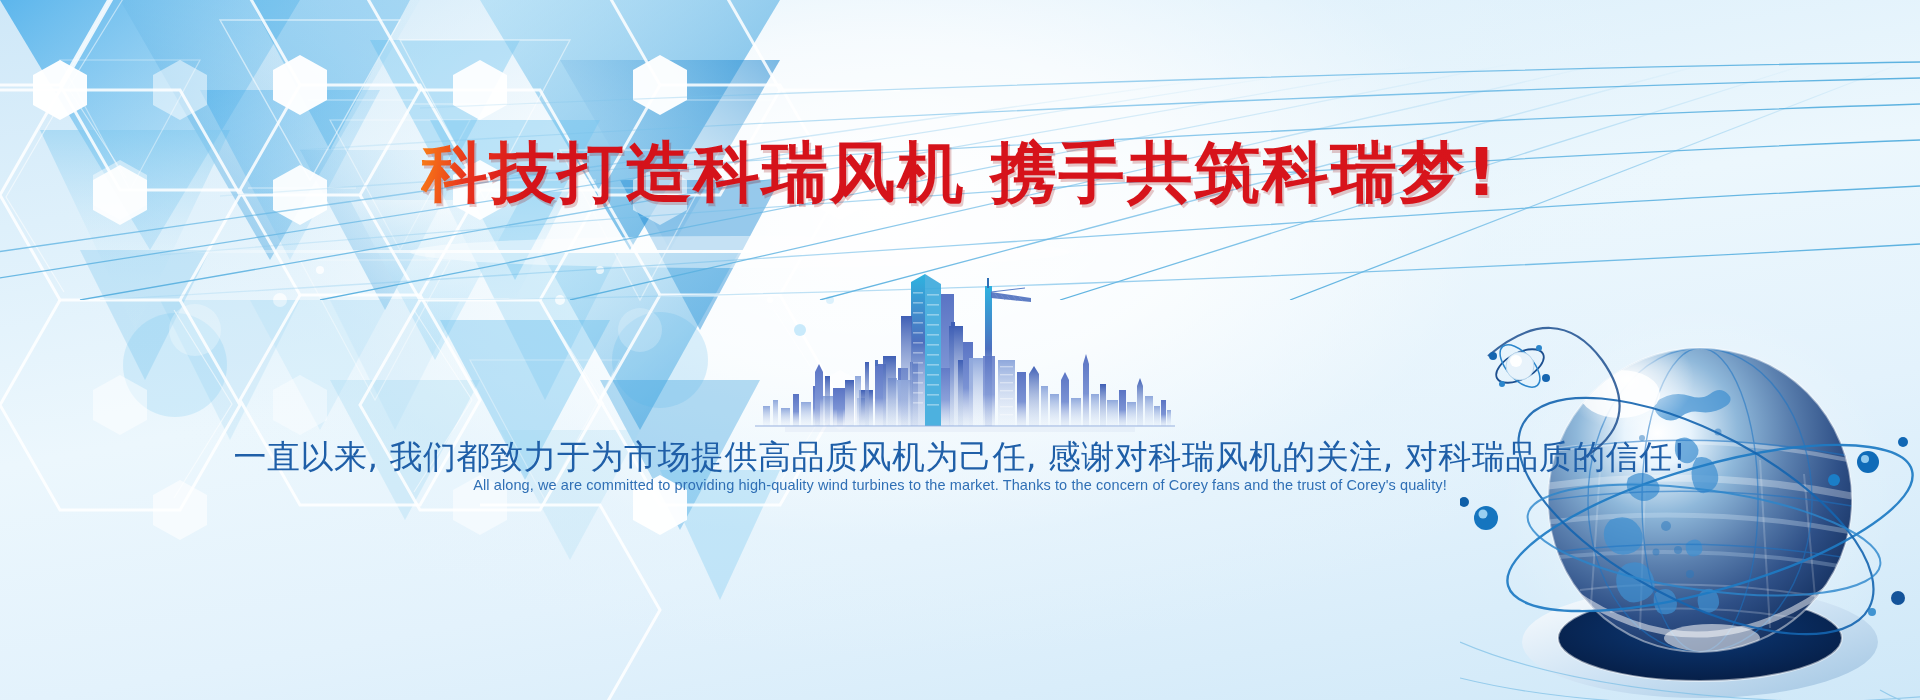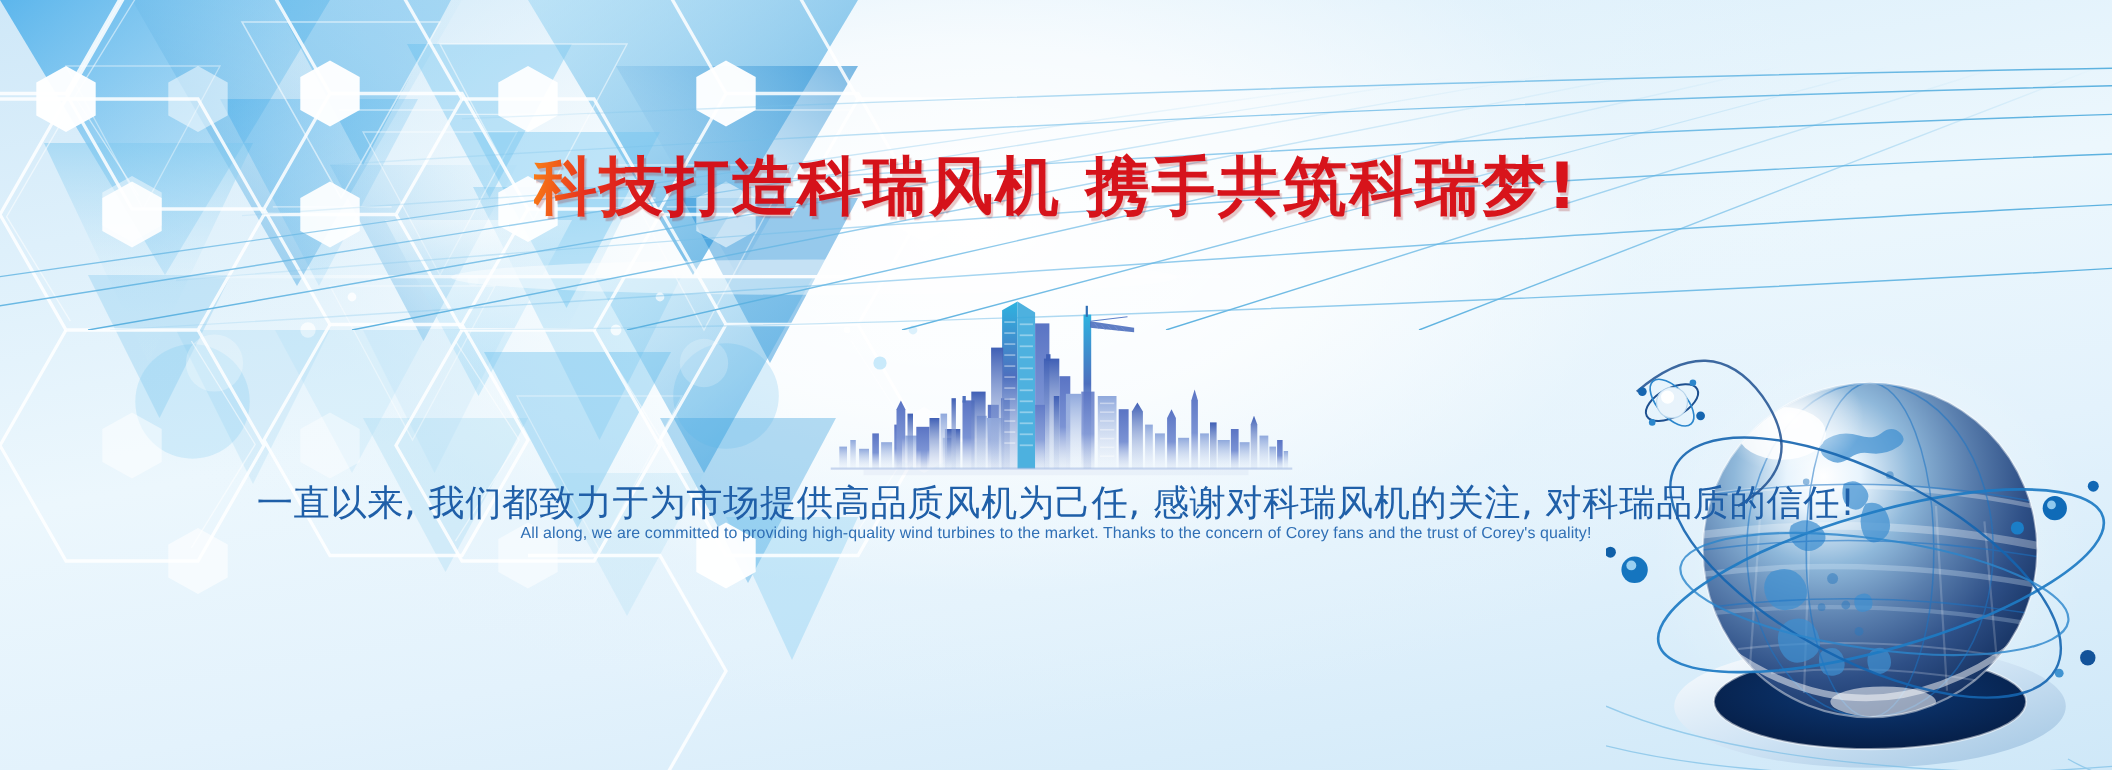--- a/index.html
+++ b/index.html
@@ -26,21 +26,21 @@
   #floorgrid{left:0;bottom:0;width:1920px;height:300px;}
   #glow-streak{left:120px;top:210px;width:1060px;height:90px;}
 
   
   #headline{
     position:absolute;
     left:0;right:0;
     top:140px;
     text-align:center;
     font-family:"DejaVu Sans","Liberation Sans",sans-serif;
-    font-size:58px;
+    font-size:66px;
     font-weight:bold;
     letter-spacing:2px;
     line-height:1;
     color:#d81515;
     white-space:nowrap;
     z-index:6;
   }
   #headline .tx{
     background-image:linear-gradient(100deg,#f98216 0px,#e8331d 52px,#d4121a 120px,#d8141b 100%);
     -webkit-background-clip:text;

